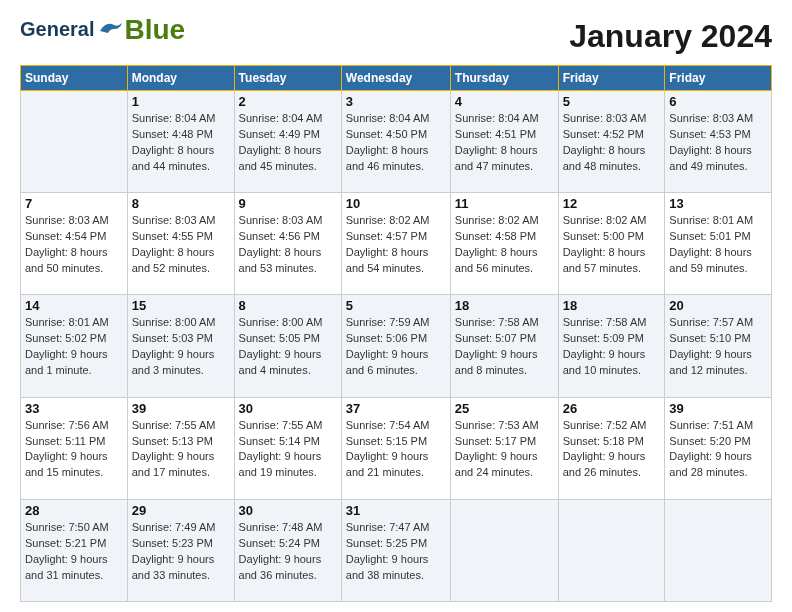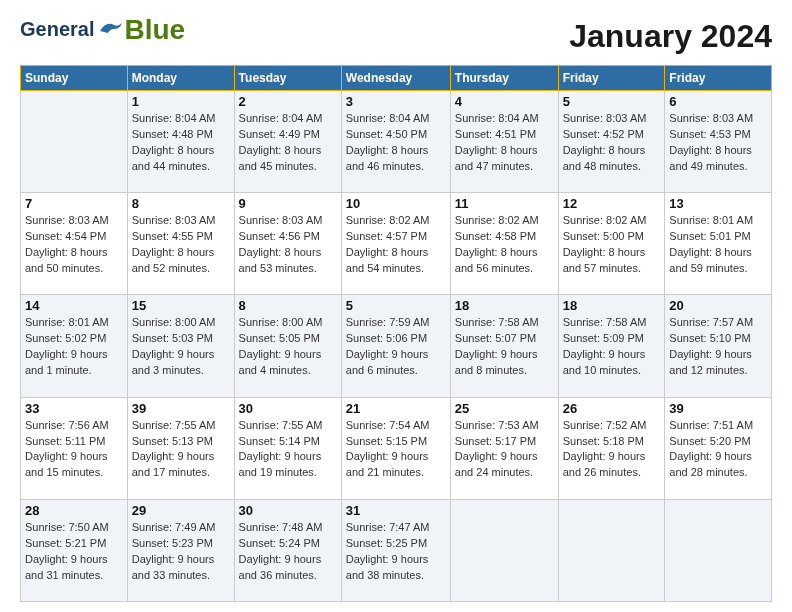--- a/index.html
+++ b/index.html
@@ -216,21 +216,21 @@
           </td>
           <td>
             <span class="day-num">39</span>
             <div class="day-detail">Sunrise: 7:55 AM<br>Sunset: 5:13 PM<br>Daylight: 9 hours and 17 minutes.</div>
           </td>
           <td>
             <span class="day-num">30</span>
             <div class="day-detail">Sunrise: 7:55 AM<br>Sunset: 5:14 PM<br>Daylight: 9 hours and 19 minutes.</div>
           </td>
           <td>
-            <span class="day-num">21</span>
+            <span class="day-num">37</span>
             <div class="day-detail">Sunrise: 7:54 AM<br>Sunset: 5:15 PM<br>Daylight: 9 hours and 21 minutes.</div>
           </td>
           <td>
             <span class="day-num">25</span>
             <div class="day-detail">Sunrise: 7:53 AM<br>Sunset: 5:17 PM<br>Daylight: 9 hours and 24 minutes.</div>
           </td>
           <td>
             <span class="day-num">26</span>
             <div class="day-detail">Sunrise: 7:52 AM<br>Sunset: 5:18 PM<br>Daylight: 9 hours and 26 minutes.</div>
           </td>

